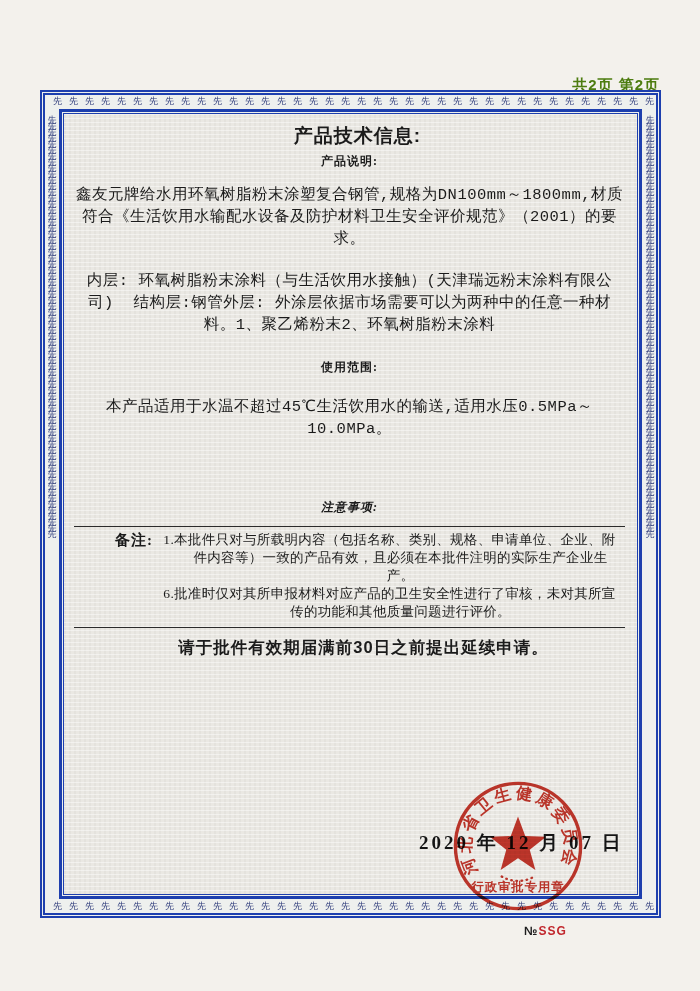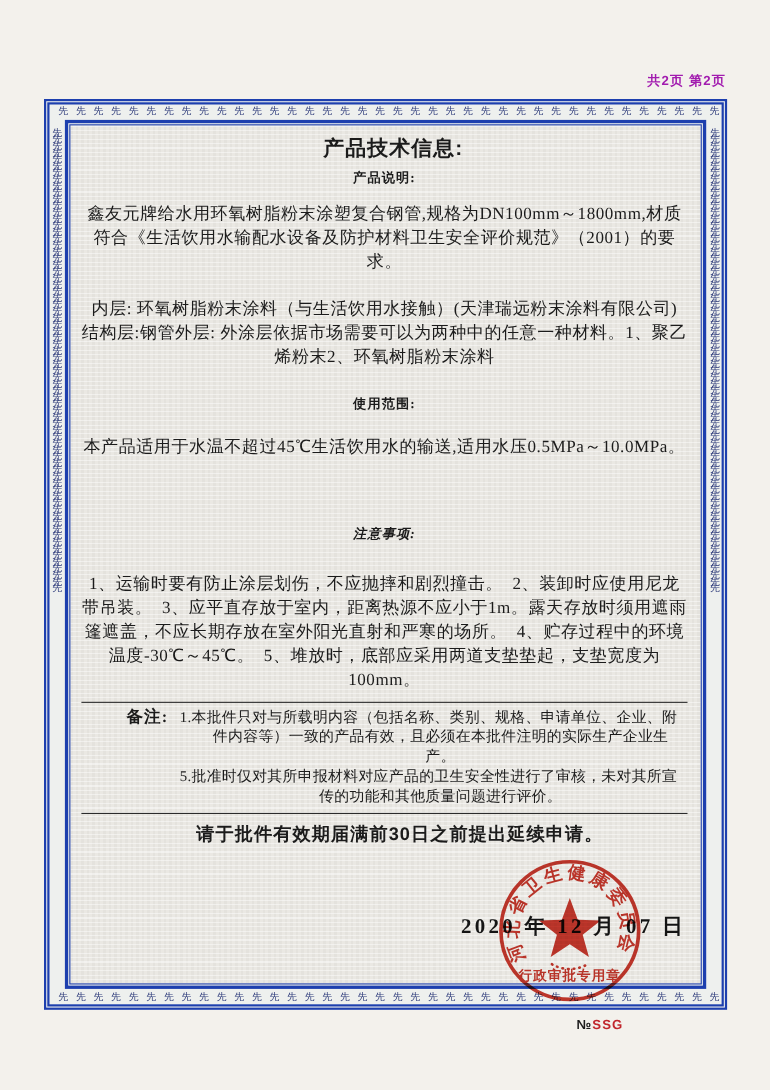--- a/index.html
+++ b/index.html
@@ -9,23 +9,23 @@
   }
   html,body{margin:0;padding:0;}
   body{
     width:700px;height:991px;position:relative;overflow:hidden;
     background:#f3f1ec;
     font-family:"Liberation Serif", serif;
     color:var(--ink);
   }
   
   .pagination{
-    position:absolute;top:65px;right:40px;
+    position:absolute;top:76px;right:40px;
     font-family:"Liberation Sans", sans-serif;
-    font-weight:bold;font-size:12px;color:#a21caf;letter-spacing:1px;
+    font-weight:bold;font-size:15px;color:#4d7c0f;letter-spacing:1px;
   }
   
   .frame{
     position:absolute;left:40px;top:90px;width:621px;height:828px;
     border:2px solid var(--blue);padding:1px;box-sizing:border-box;
     background:#eef0ee;
   }
   .frame2{
     position:relative;width:100%;height:100%;box-sizing:border-box;
     border:2px solid var(--blue);
@@ -57,21 +57,21 @@
     position:relative;width:100%;height:100%;box-sizing:border-box;
     padding:8px 12px 0 10px;
     font-size:15.5px;line-height:22px;color:var(--ink);
   }
   .doc-title{
     font-family:"Liberation Sans", sans-serif;
     font-weight:bold;font-size:19px;line-height:24px;
     padding-left:16px;margin:2px 0 0 0;letter-spacing:1px;
   }
   .sec-label{font-size:12px;line-height:22px;font-weight:bold;letter-spacing:1px;}
-  .sec-body{white-space:pre-wrap;letter-spacing:.5px;}
+  .sec-body{white-space:pre-wrap;letter-spacing:.5px;font-family:Liberation Mono, monospace;}
   .lab0{margin-top:2px;}
   .bod0{margin-top:12px;}
   .lab1{margin-top:14px;}
   .bod1{margin-top:20px;}
   .lab2{margin-top:20px;}
   .bod2{margin-top:18px;}
   .lab3{margin-top:56px;font-style:italic;}
   .bod3{margin-top:24px;}
   .rule{border:0;border-top:1px solid #2b2b2b;margin:0;}
   .rule1{margin-top:8px;}
@@ -126,29 +126,28 @@
 
           <div class="sec-label lab0">产品说明:</div>
           <div class="sec-body bod0">鑫友元牌给水用环氧树脂粉末涂塑复合钢管,规格为DN100mm～1800mm,材质符合《生活饮用水输配水设备及防护材料卫生安全评价规范》（2001）的要求。</div>
 
           <div class="sec-body bod1">内层: 环氧树脂粉末涂料（与生活饮用水接触）(天津瑞远粉末涂料有限公司)  结构层:钢管外层: 外涂层依据市场需要可以为两种中的任意一种材料。1、聚乙烯粉末2、环氧树脂粉末涂料</div>
 
           <div class="sec-label lab2">使用范围:</div>
           <div class="sec-body bod2">本产品适用于水温不超过45℃生活饮用水的输送,适用水压0.5MPa～10.0MPa。</div>
 
           <div class="sec-label lab3">注意事项:</div>
-          <div class="sec-body bod3">1、运输时要有防止涂层划伤，不应抛摔和剧烈撞击。  2、装卸时应使用尼龙带吊装。  3、应平直存放于室内，距离热源不应小于1m。露天存放时须用遮雨篷遮盖，不应长期存放在室外阳光直射和严寒的场所。  4、贮存过程中的环境温度-30℃～45℃。  5、堆放时，底部应采用两道支垫垫起，支垫宽度为100mm。</div>
 
           <hr class="rule rule1">
 
           <div class="remark">
             <div class="remark-label">备注:</div>
             <div class="remark-items">
               <div class="remark-item">1.本批件只对与所载明内容（包括名称、类别、规格、申请单位、企业、附件内容等）一致的产品有效，且必须在本批件注明的实际生产企业生产。</div>
-              <div class="remark-item">5.批准时仅对其所申报材料对应产品的卫生安全性进行了审核，未对其所宣传的功能和其他质量问题进行评价。</div>
+              <div class="remark-item">6.批准时仅对其所申报材料对应产品的卫生安全性进行了审核，未对其所宣传的功能和其他质量问题进行评价。</div>
             </div>
           </div>
 
           <hr class="rule rule2">
 
           <div class="renewal">请于批件有效期届满前30日之前提出延续申请。</div>
 
           <div class="date-line">2020 年 12 月 07 日</div>
 
         </div>

